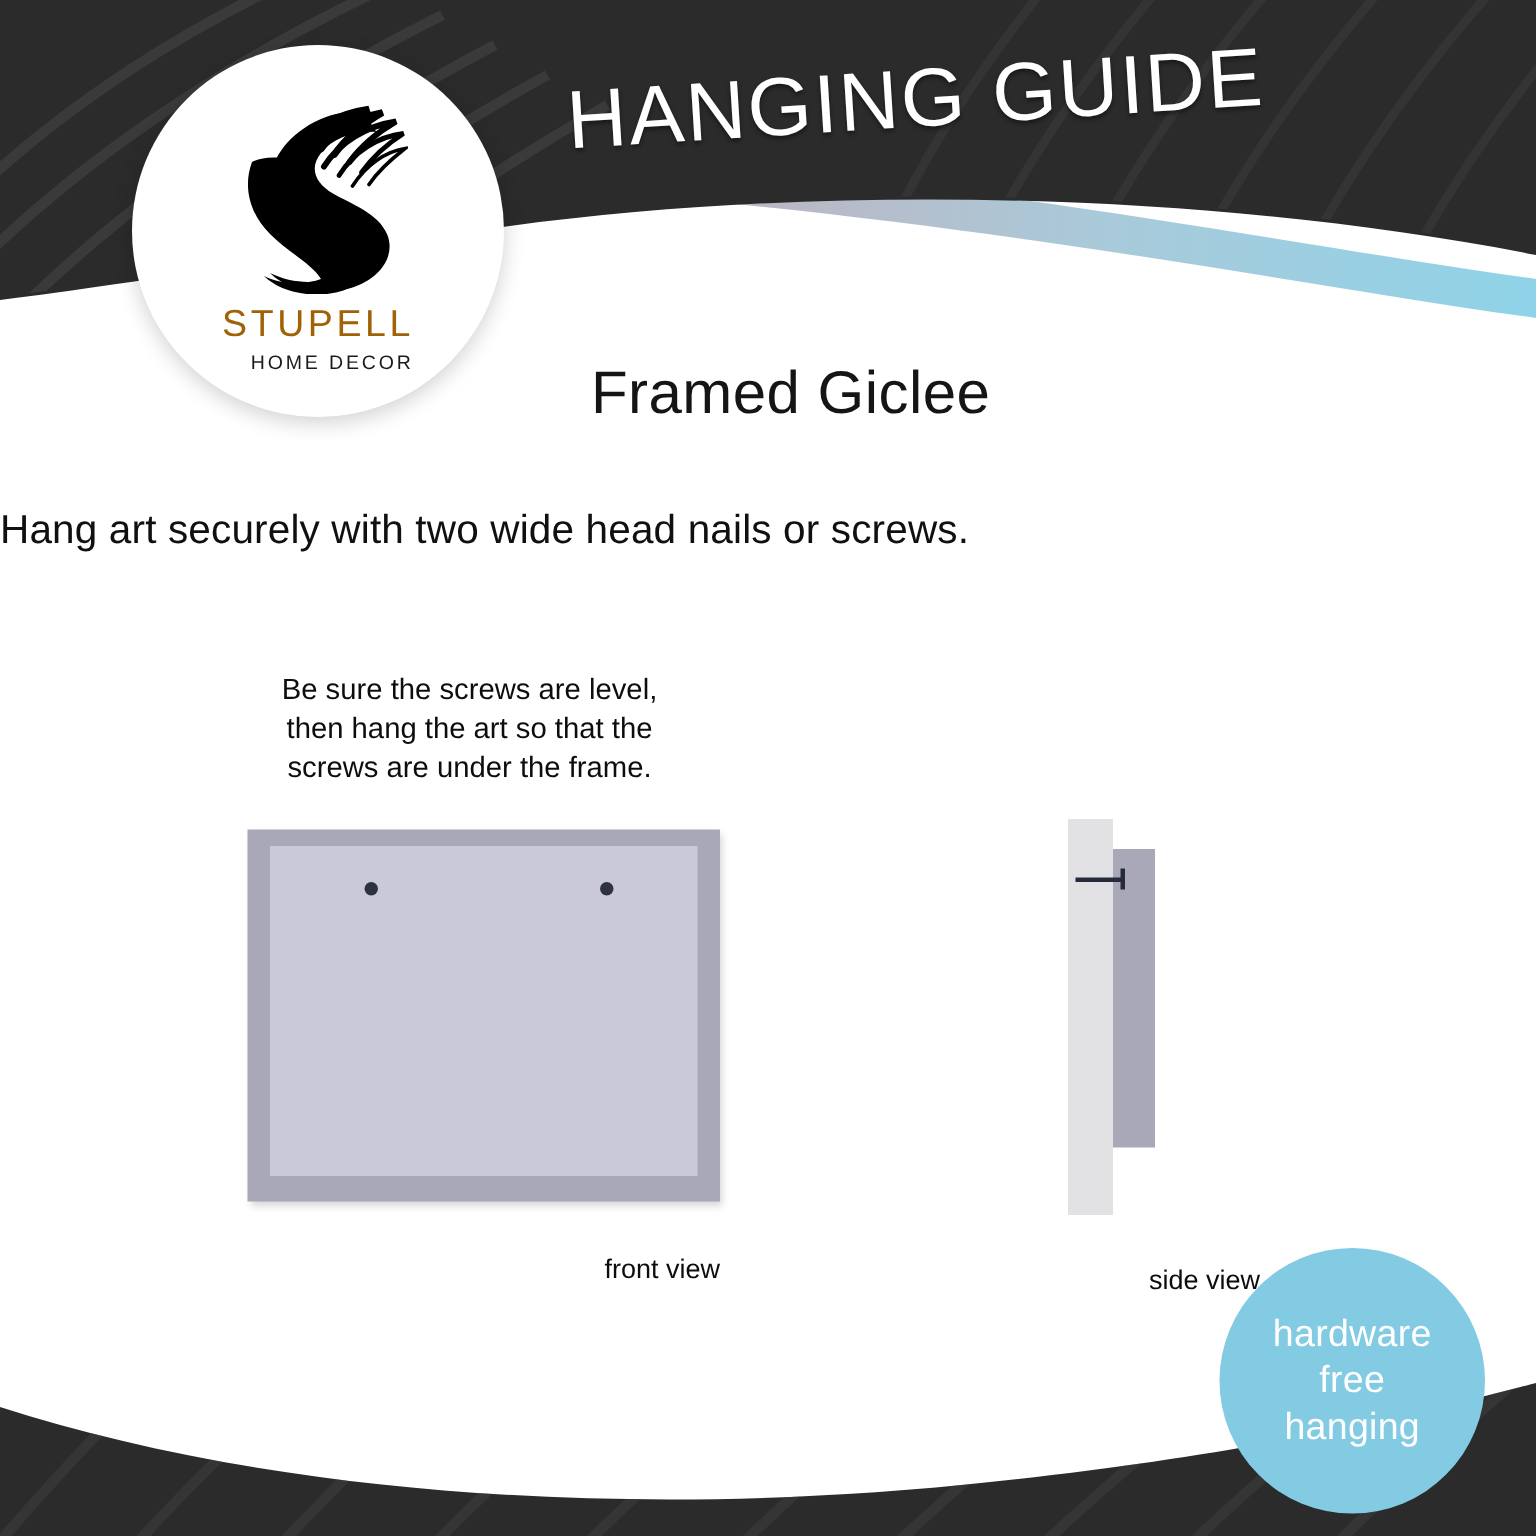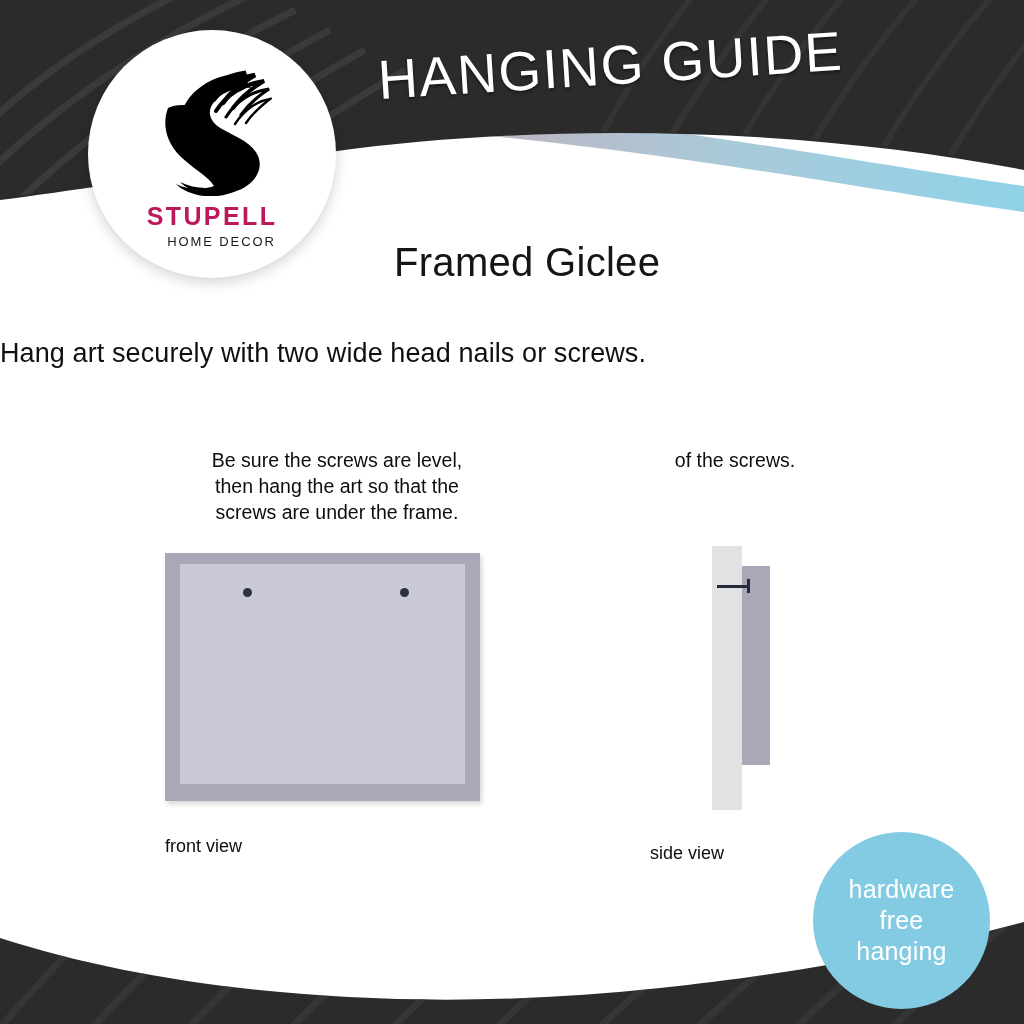--- a/index.html
+++ b/index.html
@@ -42,22 +42,22 @@
   }
   .logo-mark {
     margin-top: 38px;
     width: 120px;
     height: 128px;
   }
   .logo-wordmark {
     margin-top: 6px;
     font-size: 25px;
     letter-spacing: 2.4px;
-    color: #be185d;
-    font-weight: 700;
+    color: #a16207;
+    font-weight: 400;
   }
   .logo-subwordmark {
     margin-top: 3px;
     font-size: 13px;
     letter-spacing: 1.9px;
     color: #1a1a1a;
     font-weight: 400;
     padding-left: 19px;
   }
 
@@ -107,21 +107,21 @@
   
   .caption {
     position: absolute;
     font-size: 19.5px;
     line-height: 26px;
     color: #0d0d0d;
     text-align: center;
     font-weight: 400;
     z-index: 5;
   }
-  .caption-left  { left: 178px; top: 447px; width: 318px; }
+  .caption-left  { left: 154px; top: 447px; width: 318px; }
   .caption-right { left: 600px; top: 447px; width: 270px; }
   .caption .line { display: block; }
 
   
   .front-frame {
     position: absolute;
     left: 165px;
     top: 553px;
     width: 315px;
     height: 248px;
@@ -185,25 +185,25 @@
     left: 30px; top: -5px;
     width: 3px; height: 14px;
     background: #262b3a;
   }
 
   
   .view-label {
     position: absolute;
     font-size: 18px;
     color: #0d0d0d;
-    text-align: left;
+    text-align: right;
     z-index: 5;
   }
   .view-label-front { left: 165px; top: 836px; width: 315px; }
-  .view-label-side  { left: 650px; top: 843px; width: 175px; }
+  .view-label-side  { left: 665px; top: 843px; width: 175px; }
 
   
   .hardware-badge {
     position: absolute;
     left: 813px;
     top: 832px;
     width: 177px;
     height: 177px;
     border-radius: 50%;
     background: #83cbe2;
@@ -315,21 +315,20 @@
 
   <div class="main-instruction">Hang art securely with two wide head nails or screws.</div>
 
   <div class="caption caption-left">
     <span class="line">Be sure the screws are level,</span>
     <span class="line">then hang the art so that the</span>
     <span class="line">screws are under the frame.</span>
   </div>
 
   <div class="caption caption-right">
-    <span class="line">of the screws.</span>
   </div>
 
   <div class="front-frame">
     <div class="front-frame-inner">
       <span class="screw-dot screw-dot-left"></span>
       <span class="screw-dot screw-dot-right"></span>
     </div>
   </div>
 
   <div class="side-wall"></div>

